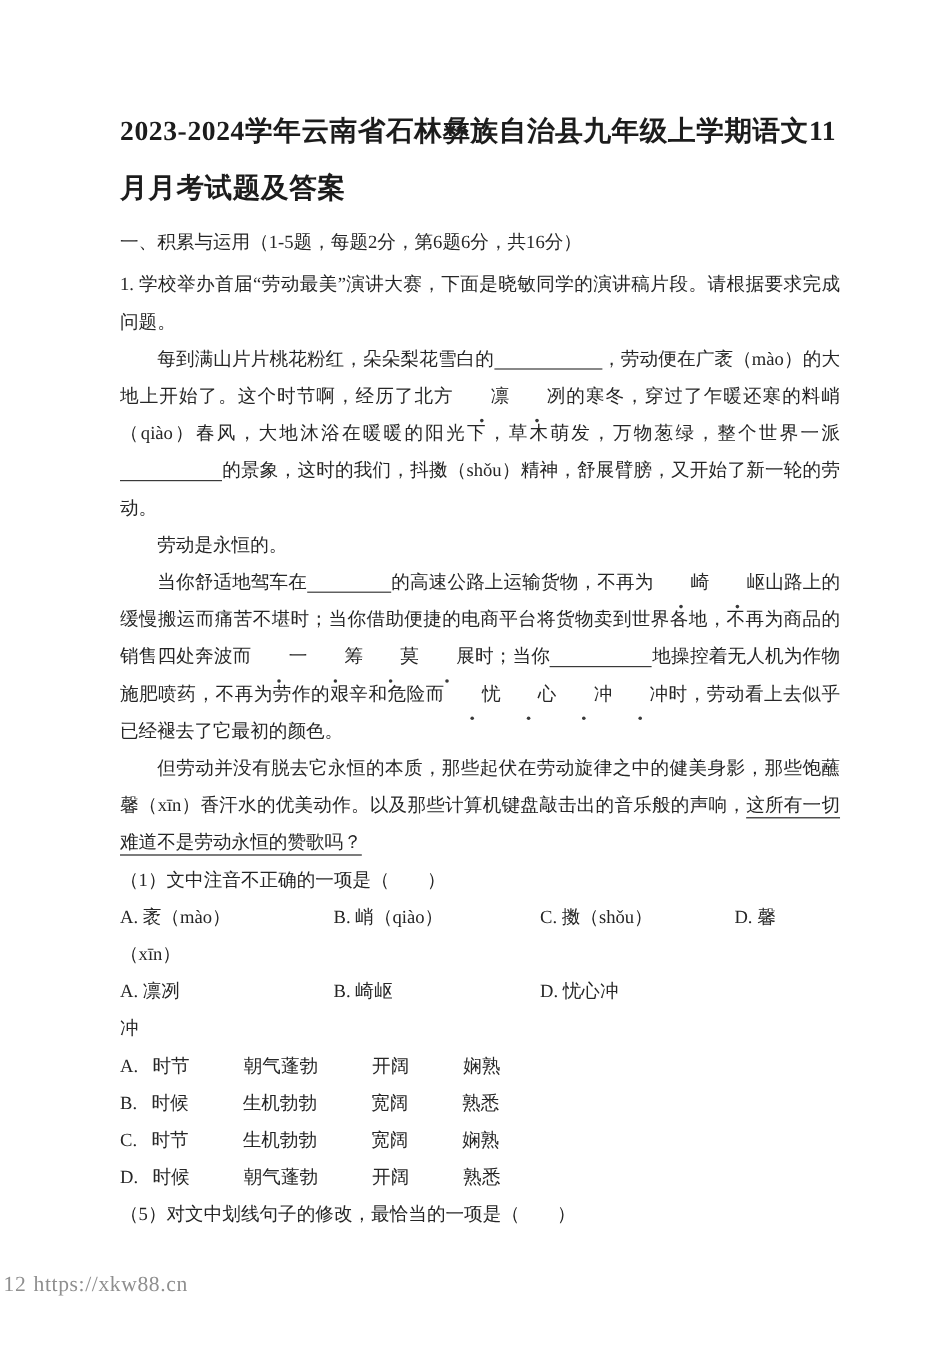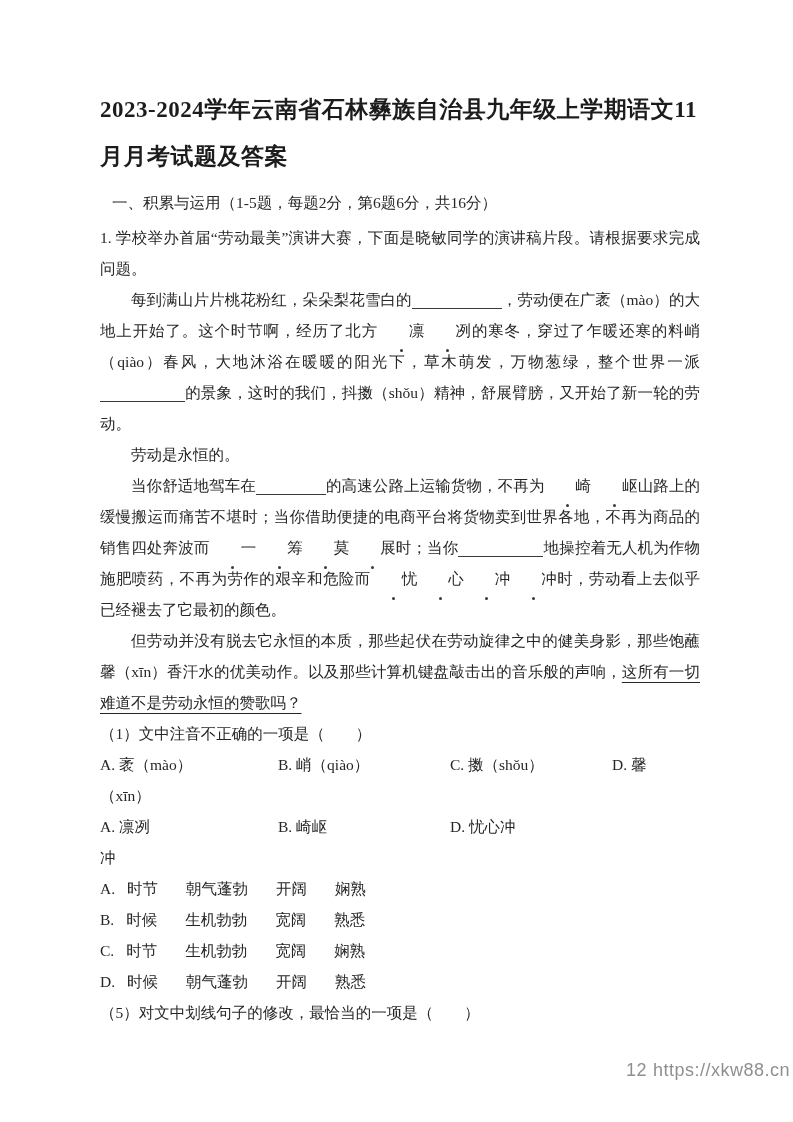--- a/index.html
+++ b/index.html
@@ -9,46 +9,46 @@
     color:#262626;
   }
   .page { position:absolute; inset:0; background:#fff;border-radius:13px; }
   .content { position:absolute; left:100px; top:86px; width:600px; }
 
   h1.title {
     font-size:23px; line-height:47px; font-weight:bold;
     margin:0 0 7px 0; color:#1c1c1c; letter-spacing:0.5px;
   }
   .line { font-size:15.5px; line-height:31px; margin:0; }
-  .section-heading { margin-bottom:4px;margin-left:12px; }
+  .section-heading { margin-bottom:4px; }
   .para { text-indent:2em; text-align:justify; }
   .flush { text-indent:0; text-align:justify; }
 
   .blank {
     display:inline-block; height:1em;
     border-bottom:1px solid #3a3a3a; vertical-align:-4px;
   }
   .underlined { text-decoration:underline; text-underline-offset:5px; text-decoration-thickness:1px; }
   .dot-char { position:relative; display:inline-block; }
   .dot-char::after {
     content:""; position:absolute; left:50%; margin-left:-1.5px; bottom:-6px;
     width:3px; height:3px; border-radius:50%; background:#3a3a3a;
   }
 
   .opt-grid {
     display:grid; grid-template-columns:178px 172px 162px 1fr;
     font-size:15.5px; line-height:31px;
   }
   .opt-row { display:flex; align-items:baseline; }
   .opt-key { margin-right:12px; }
-  .opt-words { display:inline-flex; gap:28px; }
+  .opt-words { display:inline-flex; gap:45px; }
 
   .footer {
-    position:absolute; left:0; right:0; top:1060px; text-align:right;
-    font-family:Liberation Sans, sans-serif;
+    position:absolute; left:0; right:0; top:1060px; text-align:left;
+    font-family:Liberation Serif, serif;
     font-size:18px; color:#8f8f8f; letter-spacing:0.5px;
   }
   .footer span { margin:0 3px; }
 </style>
 </head>
 <body>
 
 <div class="page">
   <div class="content">
 

